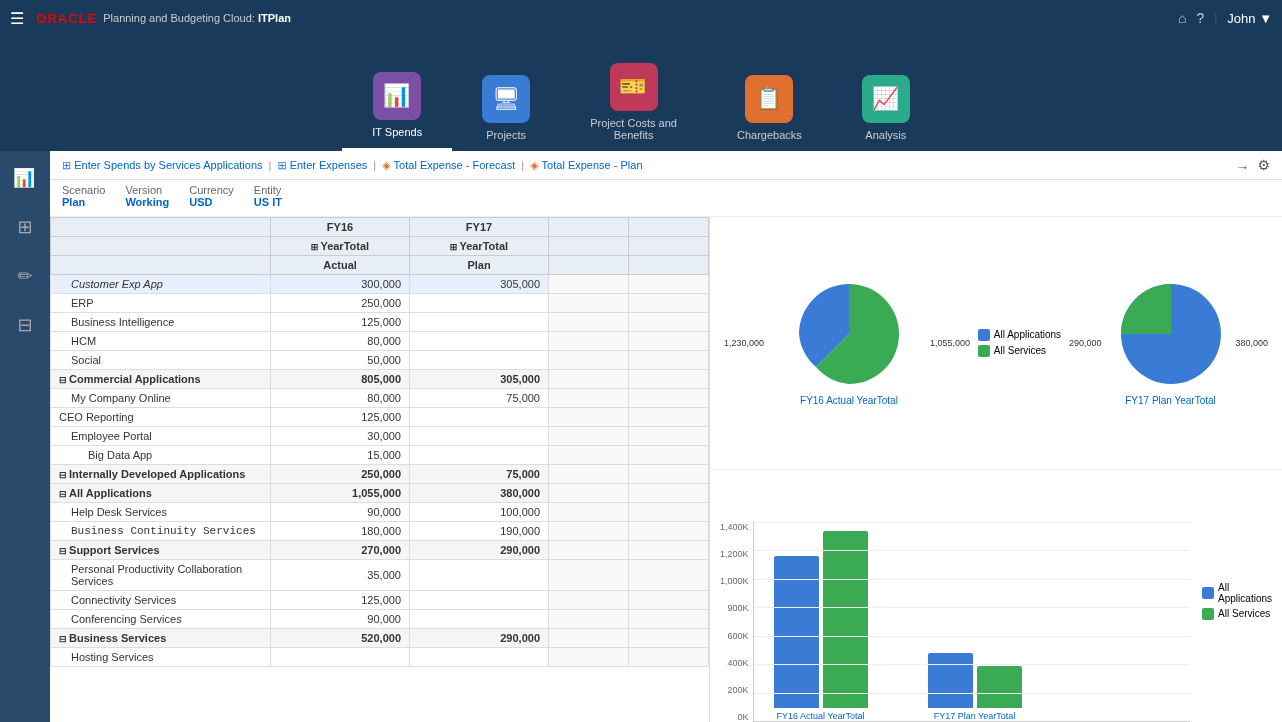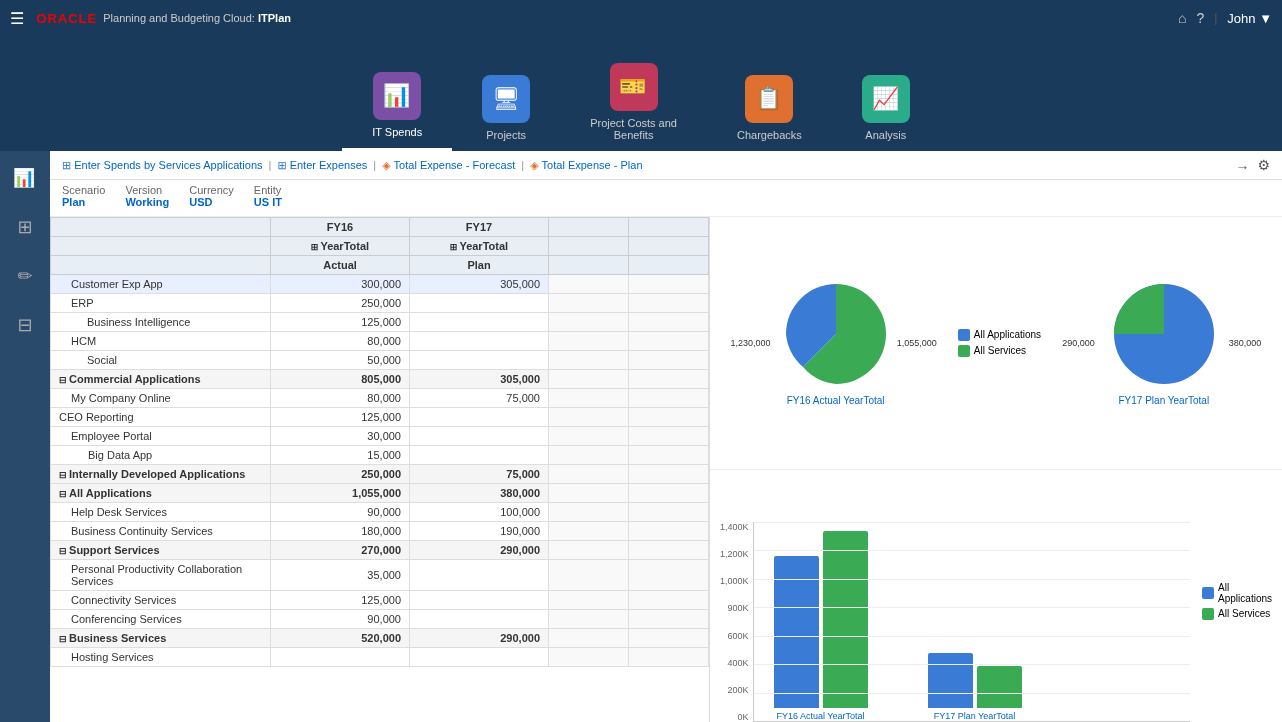--- a/index.html
+++ b/index.html
@@ -288,49 +288,49 @@
               <tr>
                 <th style="text-align:left;background:#e8eef5;"></th>
                 <th>Actual</th>
                 <th>Plan</th>
                 <th style="background:#e8eef5;"></th>
                 <th style="background:#e8eef5;"></th>
               </tr>
             </thead>
             <tbody id="table-body">
             <tr class="highlighted">
-                  <td class="label" style="padding-left: 20px;">Customer Exp App</td>
+                  <td class="label" style="padding-left: 20px; font-style: italic;">Customer Exp App</td>
                   <td class="num">300,000</td>
                   <td class="num">305,000</td>
                   <td style="background: rgb(249, 249, 249);"></td>
                   <td style="background: rgb(249, 249, 249);"></td>
                 </tr>
                 <tr>
                   <td class="label" style="padding-left: 20px;">ERP</td>
                   <td class="num">250,000</td>
                   <td class="num"></td>
                   <td style="background: rgb(249, 249, 249);"></td>
                   <td style="background: rgb(249, 249, 249);"></td>
                 </tr>
                 <tr>
-                  <td class="label" style="padding-left: 36px; margin-left: 28px;">Business Intelligence</td>
+                  <td class="label" style="padding-left: 20px; margin-left: 28px;">Business Intelligence</td>
                   <td class="num">125,000</td>
                   <td class="num"></td>
                   <td style="background: rgb(249, 249, 249);"></td>
                   <td style="background: rgb(249, 249, 249);"></td>
                 </tr>
                 <tr>
                   <td class="label" style="padding-left: 20px;">HCM</td>
                   <td class="num">80,000</td>
                   <td class="num"></td>
                   <td style="background: rgb(249, 249, 249);"></td>
                   <td style="background: rgb(249, 249, 249);"></td>
                 </tr>
                 <tr>
-                  <td class="label" style="padding-left: 36px;">Social</td>
+                  <td class="label" style="padding-left: 20px;">Social</td>
                   <td class="num">50,000</td>
                   <td class="num"></td>
                   <td style="background: rgb(249, 249, 249);"></td>
                   <td style="background: rgb(249, 249, 249);"></td>
                 </tr>
                 <tr class="group-row">
                   <td class="label"><span style="font-size: 9px;">⊟ </span>Commercial Applications</td>
                   <td class="num">805,000</td>
                   <td class="num">305,000</td>
                   <td style="background: rgb(249, 249, 249);"></td>
@@ -379,21 +379,21 @@
                   <td style="background: rgb(249, 249, 249);"></td>
                 </tr>
                 <tr>
                   <td class="label" style="padding-left: 20px;">Help Desk Services</td>
                   <td class="num">90,000</td>
                   <td class="num">100,000</td>
                   <td style="background: rgb(249, 249, 249);"></td>
                   <td style="background: rgb(249, 249, 249);"></td>
                 </tr>
                 <tr>
-                  <td class="label" style="padding-left: 20px;">Business Continuity Services</td>
+                  <td class="label" style="padding-left: 20px; font-family: Liberation Mono, monospace;">Business Continuity Services</td>
                   <td class="num">180,000</td>
                   <td class="num">190,000</td>
                   <td style="background: rgb(249, 249, 249);"></td>
                   <td style="background: rgb(249, 249, 249);"></td>
                 </tr>
                 <tr class="group-row">
                   <td class="label"><span style="font-size: 9px;">⊟ </span>Support Services</td>
                   <td class="num">270,000</td>
                   <td class="num">290,000</td>
                   <td style="background: rgb(249, 249, 249);"></td>
@@ -436,21 +436,21 @@
                 </tr>
               </tbody>
           </table>
         </div>
       </div>
 
       <div class="charts-section">
 
         <div class="charts-top">
 
-          <div style="display:flex;align-items:center;gap:6px;">
+          <div style="display:flex;align-items:center;gap:26px;">
             <div style="position:relative;font-size:9px;color:#333;text-align:right;margin-right:4px;">
               <span>1,230,000</span>
             </div>
             <div class="pie-container">
               <svg width="110" height="110" viewBox="0 0 110 110">
 
                 <path d="M55,55 L55,5 A50,50 0 0,1 105,55 A50,50 0 0,1 55,105 A50,50 0 0,1 22,88 Z" fill="#3aaa55"></path>
 
                 <path d="M55,55 L22,88 A50,50 0 0,1 5,55 A50,50 0 0,1 55,5 Z" fill="#3a7bd5"></path>
               </svg>

